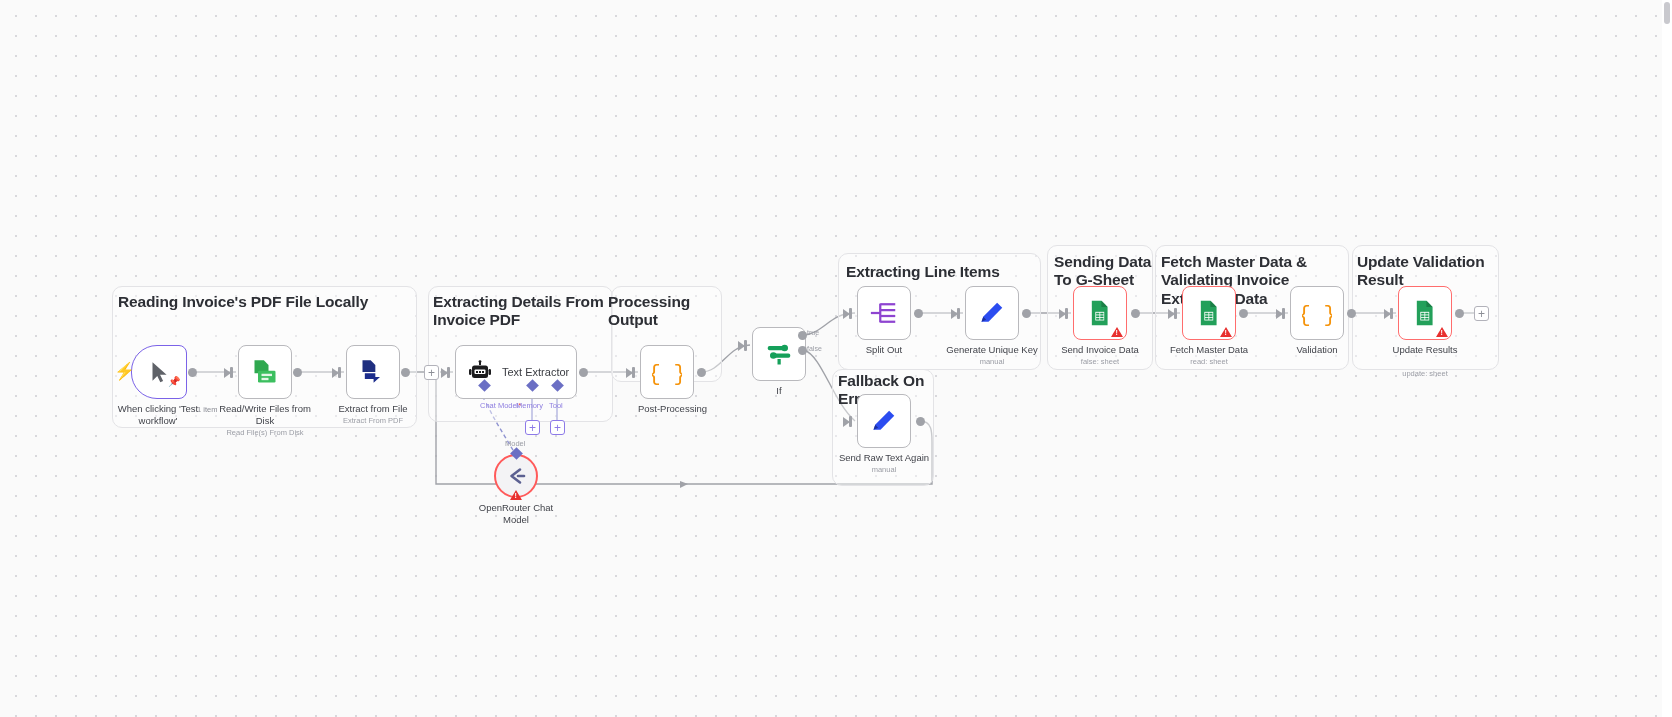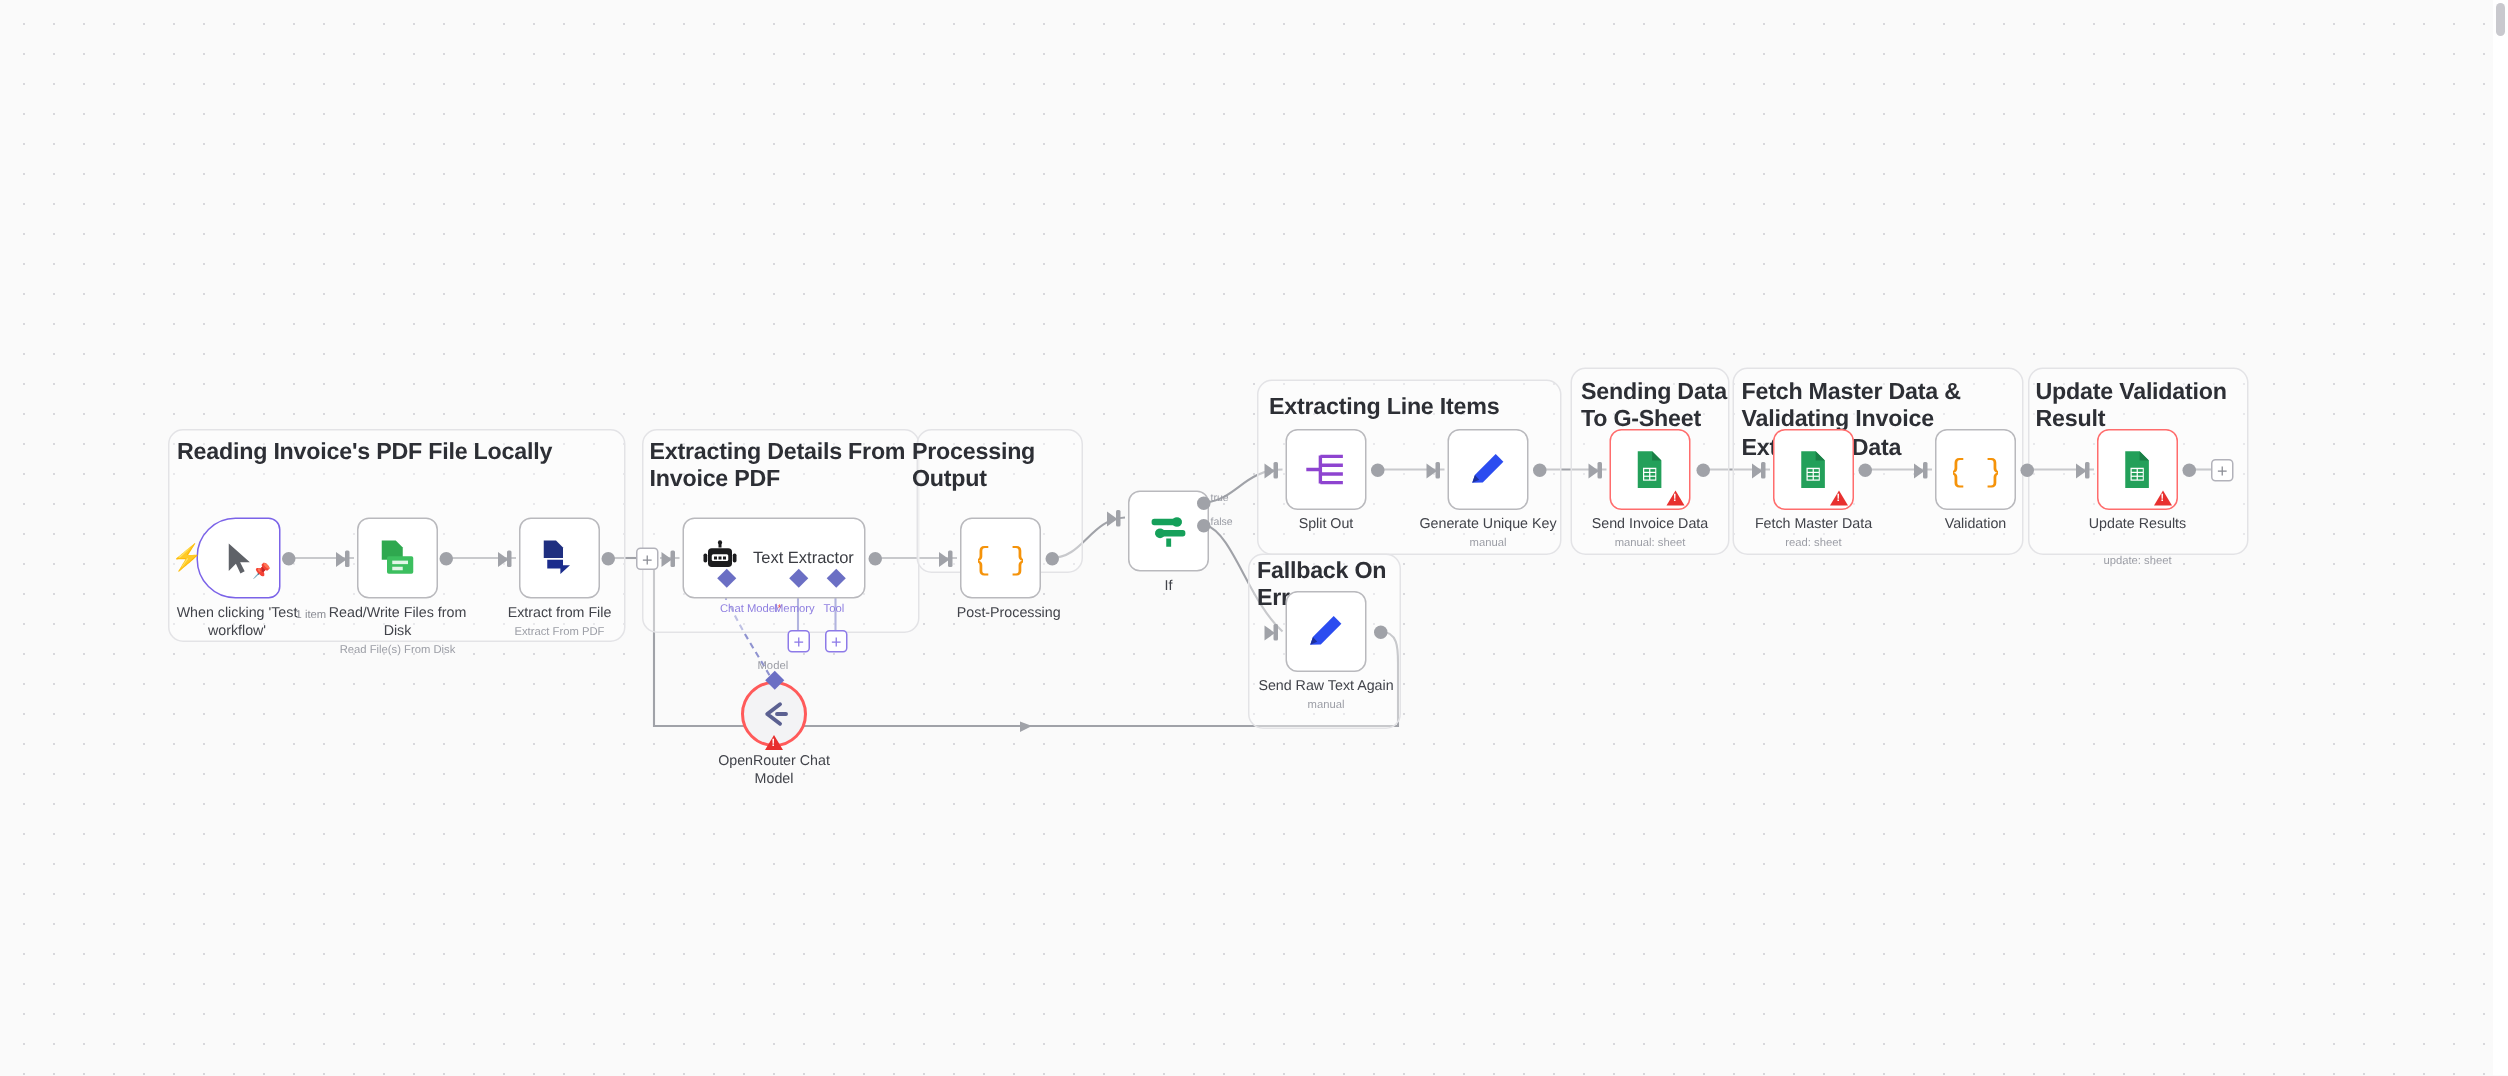--- a/index.html
+++ b/index.html
@@ -286,21 +286,21 @@
           <rect x="12.2" y="11.8" width="2.8" height="1.5"></rect>
           <rect x="8.7" y="14" width="2.8" height="1.5"></rect>
           <rect x="12.2" y="14" width="2.8" height="1.5"></rect>
           <rect x="8.7" y="16.2" width="2.8" height="1.5"></rect>
           <rect x="12.2" y="16.2" width="2.8" height="1.5"></rect>
         </g>
       </svg>
         <div class="warn"></div>
       </div>
       <div class="node-label" style="left: 1045px; top: 344px; width: 110px;">Send Invoice Data</div>
-      <div class="node-sub" style="left: 1045px; top: 357px; width: 110px;">manual: sheet</div>
+      <div class="node-sub" style="left: 1045px; top: 357px; width: 110px;">false: sheet</div>
       <div class="node err" style="left: 1182px; top: 286px;">
         <svg width="28" height="28" viewBox="0 0 24 24">
         <path d="M5 1.5 h8.2 l5.3 5.3 v15.7 h-13.5 z" fill="#23a05a"></path>
         <path d="M13.2 1.5 l5.3 5.3 h-5.3 z" fill="#1a7f46"></path>
         <rect x="8" y="11" width="7.6" height="7.4" fill="#ffffff"></rect>
         <g fill="#23a05a">
           <rect x="8.7" y="11.8" width="2.8" height="1.5"></rect>
           <rect x="12.2" y="11.8" width="2.8" height="1.5"></rect>
           <rect x="8.7" y="14" width="2.8" height="1.5"></rect>
           <rect x="12.2" y="14" width="2.8" height="1.5"></rect>

